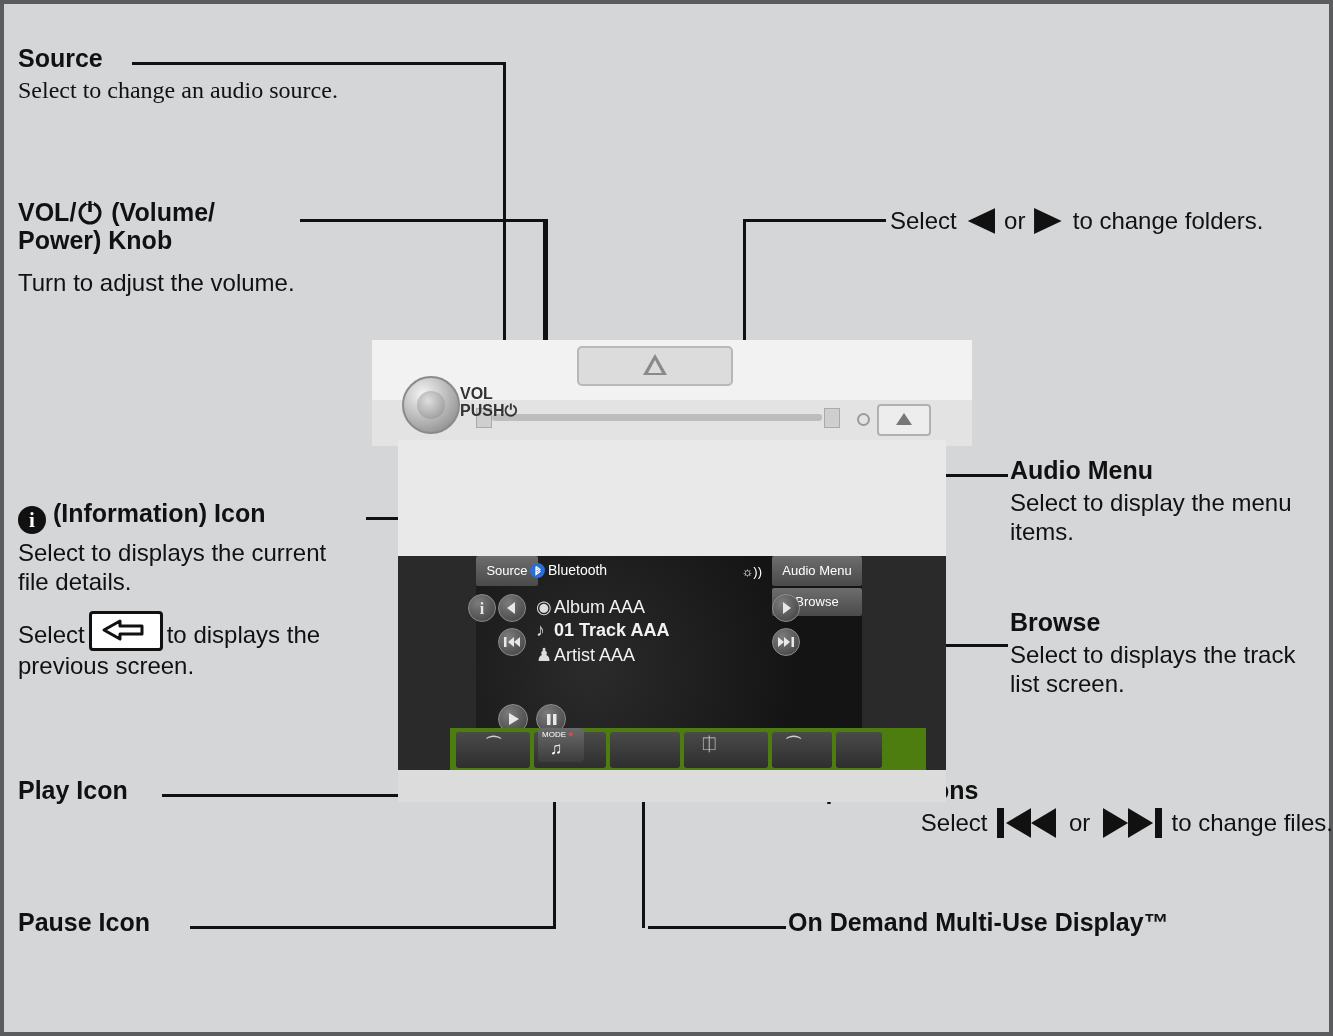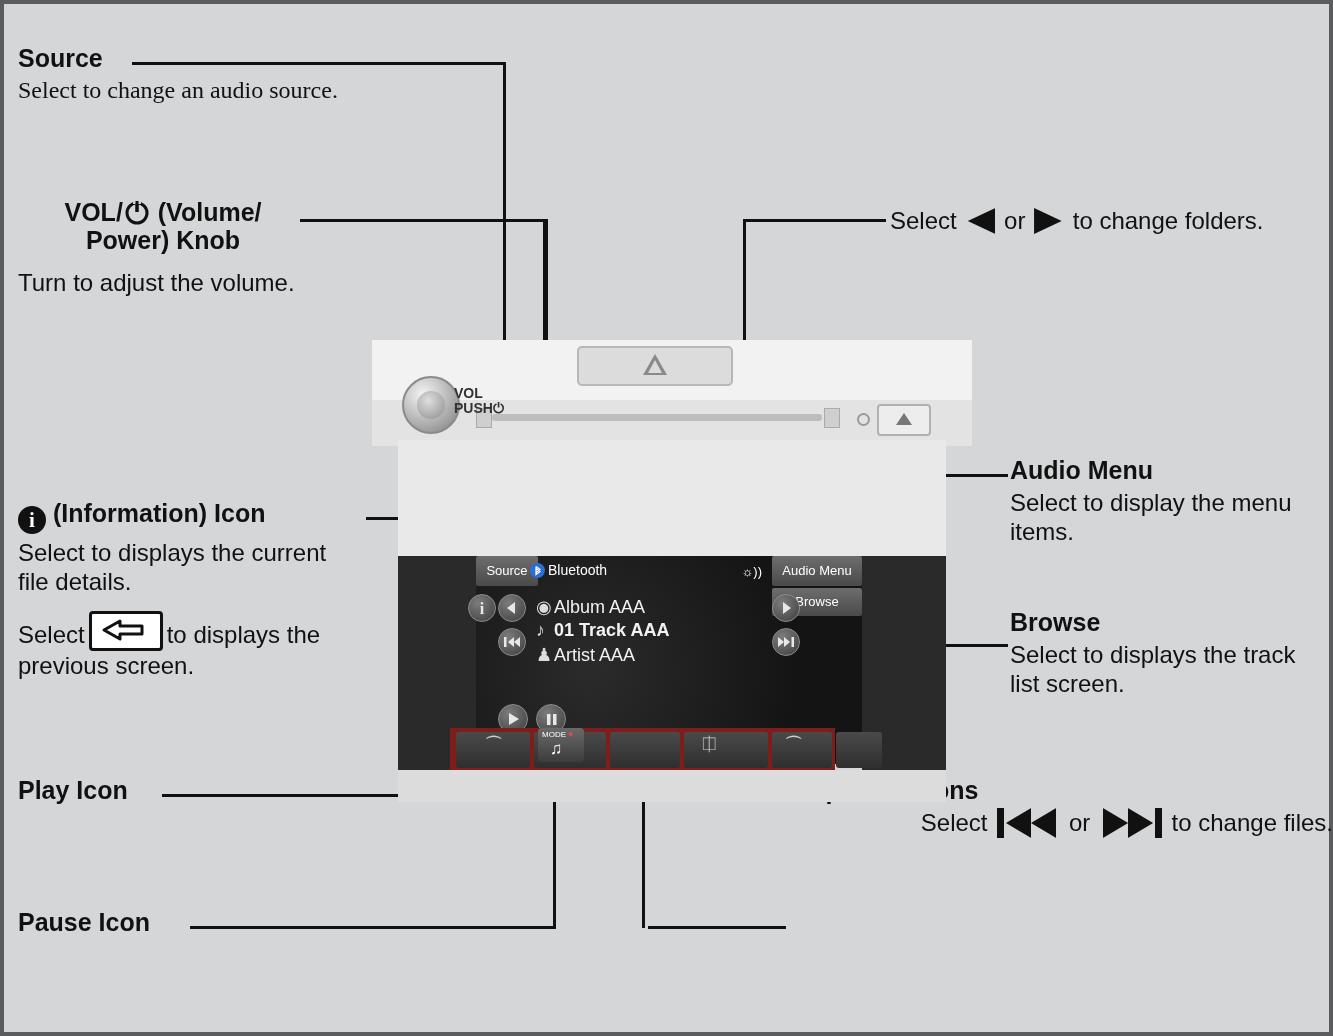--- a/index.html
+++ b/index.html
@@ -24,21 +24,21 @@
 
   
   .callout { position: absolute; }
   .callout .title {
     font-size: 25px;
     font-weight: bold;
     color: #111;
     line-height: 1.12;
     white-space: nowrap;
   }
-  .callout .title.wrap { white-space: normal; text-align: center; }
+  .callout .title.wrap { white-space: normal; }
   .callout .body {
     font-size: 24px;
     color: #111;
     line-height: 1.22;
     margin-top: 4px;
   }
   .callout .body.gap { margin-top: 14px; }
   .callout.right { text-align: left; }
 
   
@@ -180,22 +180,22 @@
     position: absolute; width: 54px; height: 54px; border-radius: 50%;
     background: radial-gradient(circle at 35% 30%, #f4f4f4, #9a9a9a 75%, #6f6f6f);
     border: 2px solid #8b8b8b;
   }
   .u-knob-inner {
     position: absolute; left: 13px; top: 13px; width: 28px; height: 28px;
     border-radius: 50%;
     background: radial-gradient(circle at 40% 35%, #dedede, #8d8d8d);
   }
   .u-knob-label {
-    position: absolute; left: 52px; top: 10px;
-    font-size: 14px; font-weight: bold; color: #333; line-height: 1.05;
+    position: absolute; left: 58px; top: 10px;
+    font-size: 16px; font-weight: bold; color: #333; line-height: 1.05;
   }
 
   .u-body {
     position: absolute; left: 26px; top: 100px; width: 548px; height: 262px;
     background: #e9e9e9;
   }
   .u-screen {
     position: absolute; left: 78px; top: 116px; width: 386px; height: 208px;
     background: #151515;
   }
@@ -245,22 +245,22 @@
     border: 1px solid #8d8d8d;
   }
   .rnd svg { position: absolute; left: 0; top: 0; }
 
   .track-line {
     position: absolute; color: #f2f2f2; font-size: 18px; white-space: nowrap;
   }
   .track-line .ic { display: inline-block; width: 18px; color: #dcdcdc; }
 
   .u-odmd {
-    position: absolute; left: 52px; top: 288px; width: 385px; height: 44px;
-    background: #7f1d1d;
+    position: absolute; left: 52px; top: 288px; width: 476px; height: 44px;
+    background: #4d7c0f;
   }
   .odmd-key {
     position: absolute; top: 4px; height: 36px;
     background: linear-gradient(#4a4a4a, #2e2e2e);
     border-radius: 3px;
   }
   .odmd-mode {
     position: absolute; left: 88px; top: 0px; width: 46px; height: 34px;
     background: linear-gradient(#6a6a6a, #3c3c3c);
     border-radius: 4px;
@@ -350,20 +350,23 @@
     <div class="title">Skip/Seek Icons</div>
     <div class="body" style="max-width:545px;text-align:right;">
       <span>Select</span>
       <span class="glyph-prev"><span class="bar"></span><span class="t1"></span><span class="t2"></span></span>
       <span>or</span>
       <span class="glyph-next"><span class="bar"></span><span class="t1"></span><span class="t2"></span></span>
       <span>to change files.</span>
     </div>
   </div>
 
+  <div class="callout right" style="left:784px; top:904px;">
+    <div class="title">On Demand Multi-Use Display™</div>
+  </div>
 
   <div class="ln lnh" style="left:128px; top:58px; width:374px;"></div>
   <div class="ln lnv" style="left:499px; top:58px; height:442px;"></div>
   <div class="diamond" style="left:493px; top:494px;"></div>
 
   <div class="ln lnh" style="left:296px; top:215px; width:248px;"></div>
   <div class="ln lnv" style="left:541px; top:215px; height:168px;"></div>
   <div class="diamond" style="left:406px; top:376px;"></div>
   <div class="ln lnh" style="left:412px; top:383px; width:132px;"></div>
 

